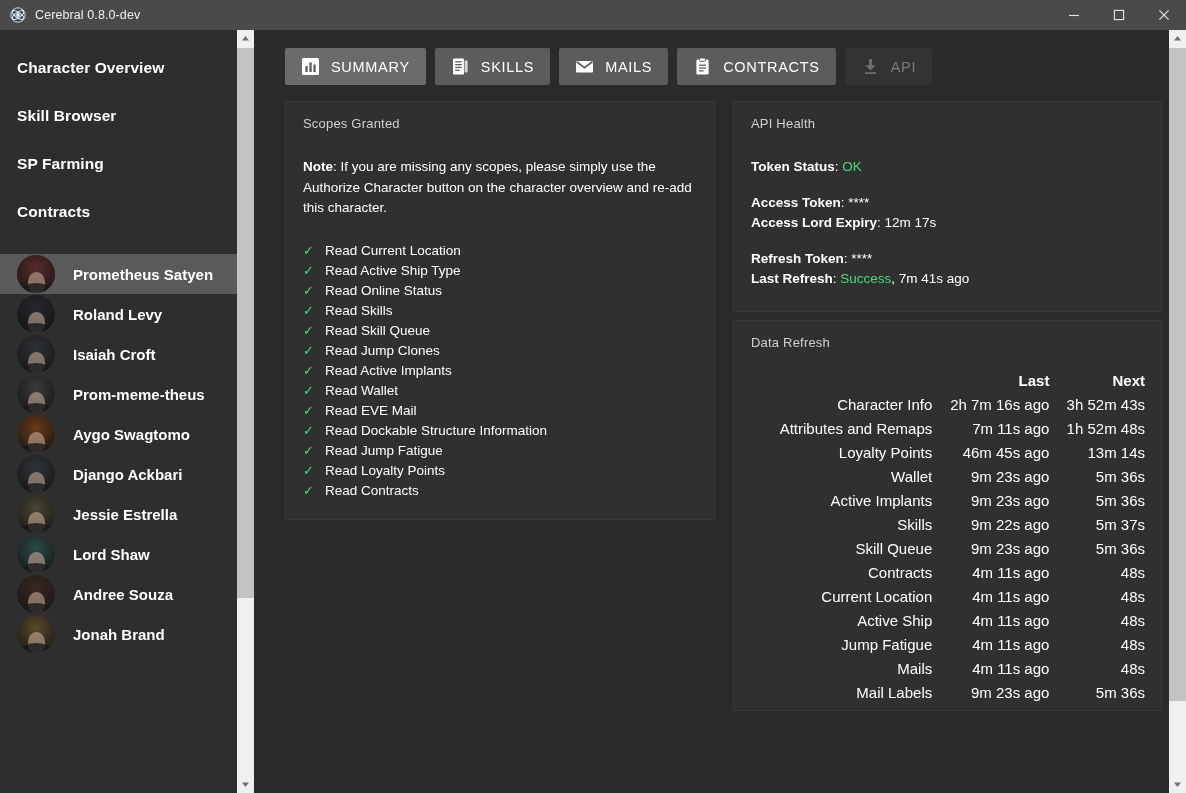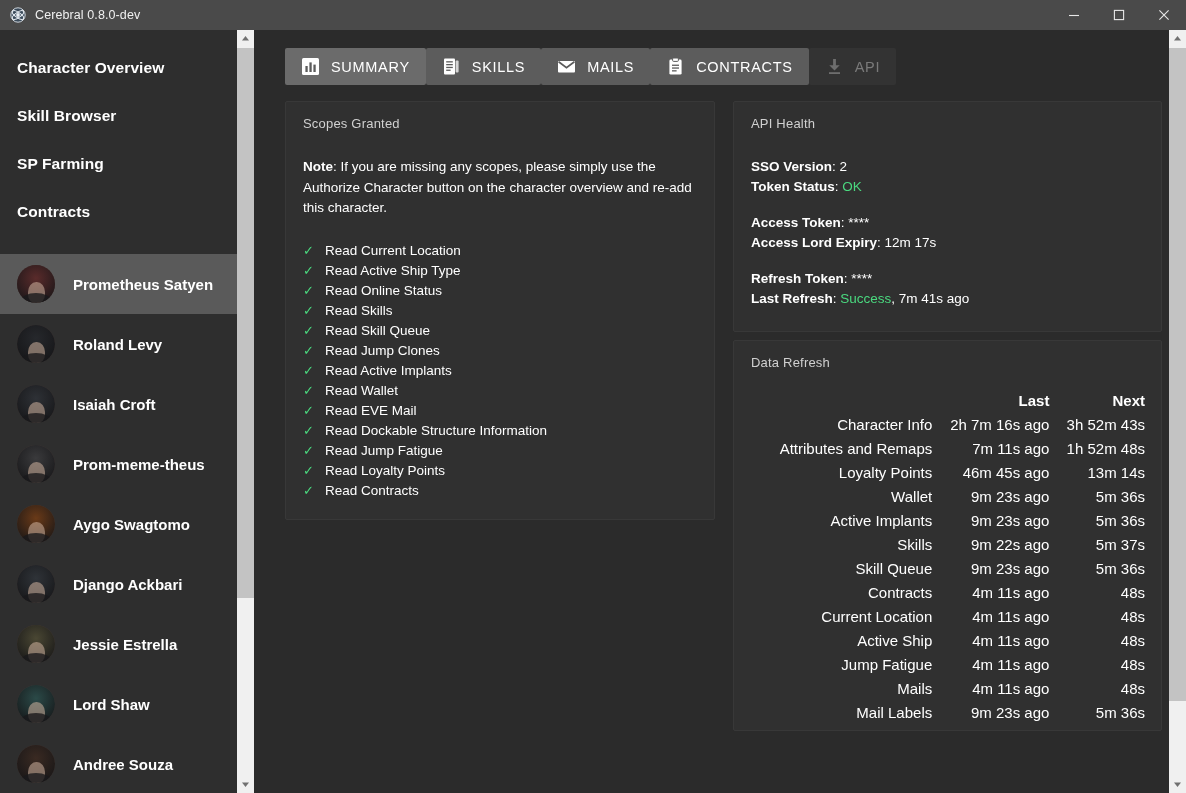--- a/index.html
+++ b/index.html
@@ -45,21 +45,21 @@
   }
   .nav-section { padding-top: 14px; padding-bottom: 18px; }
   .nav-item {
     height: 48px; display: flex; align-items: center;
     padding-left: 17px;
     color: #ffffff; font-size: 15.5px; font-weight: bold;
     letter-spacing: .1px;
   }
   .char-list { }
   .char-item {
-    height: 60px; display: flex; align-items: center;
+    height: 40px; display: flex; align-items: center;
     padding-left: 17px;
     color: #ffffff; font-size: 15px; font-weight: bold;
   }
   .char-item.selected { background: #5a5a5a; }
   .avatar {
     width: 38px; height: 38px; border-radius: 50%;
     margin-right: 18px; flex: 0 0 auto;
     background: #4a3c38;
     overflow: hidden;
     position: relative;
@@ -93,21 +93,21 @@
   .sb-thumb { position: absolute; left: 0; width: 17px; background: #c3c3c3; }
 
   
   .content {
     flex: 1 1 auto; height: 763px;
     background: #2b2b2b;
     position: relative; overflow: hidden;
   }
   .content-inner { padding: 18px 16px 0 31px; }
 
-  .tabbar { display: flex; margin-bottom: 16px; }
+  .tabbar { display: flex; gap: 9px; margin-bottom: 16px; }
   .tab {
     height: 37px; padding: 0 16px;
     display: flex; align-items: center; gap: 11px;
     background: #5c5c5c; color: #ffffff;
     font-size: 14.5px; letter-spacing: .7px;
     border-radius: 2px;
   }
   .tab.active { background: #6b6b6b; }
   .tab.disabled { background: #333333; color: #7a7a7a; }
   .tab svg { display: block; flex: 0 0 auto; }
@@ -429,23 +429,20 @@
                 </li>
               </ul>
           </div>
         </div>
 
         <div class="col-right">
           <div class="card" style="padding-bottom:22px;">
             <div class="card-title">API Health</div>
 
             <div class="kv">
-              <b>SSO Version</b>: <span>2</span>
-            </div>
-            <div class="kv">
               <b>Token Status</b>: <span class="ok">OK</span>
             </div>
 
             <div class="kv-gap"></div>
 
             <div class="kv">
               <b>Access Token</b>: <span>****</span>
             </div>
             <div class="kv">
               <b>Access Lord Expiry</b>: <span>12m 17s</span>

